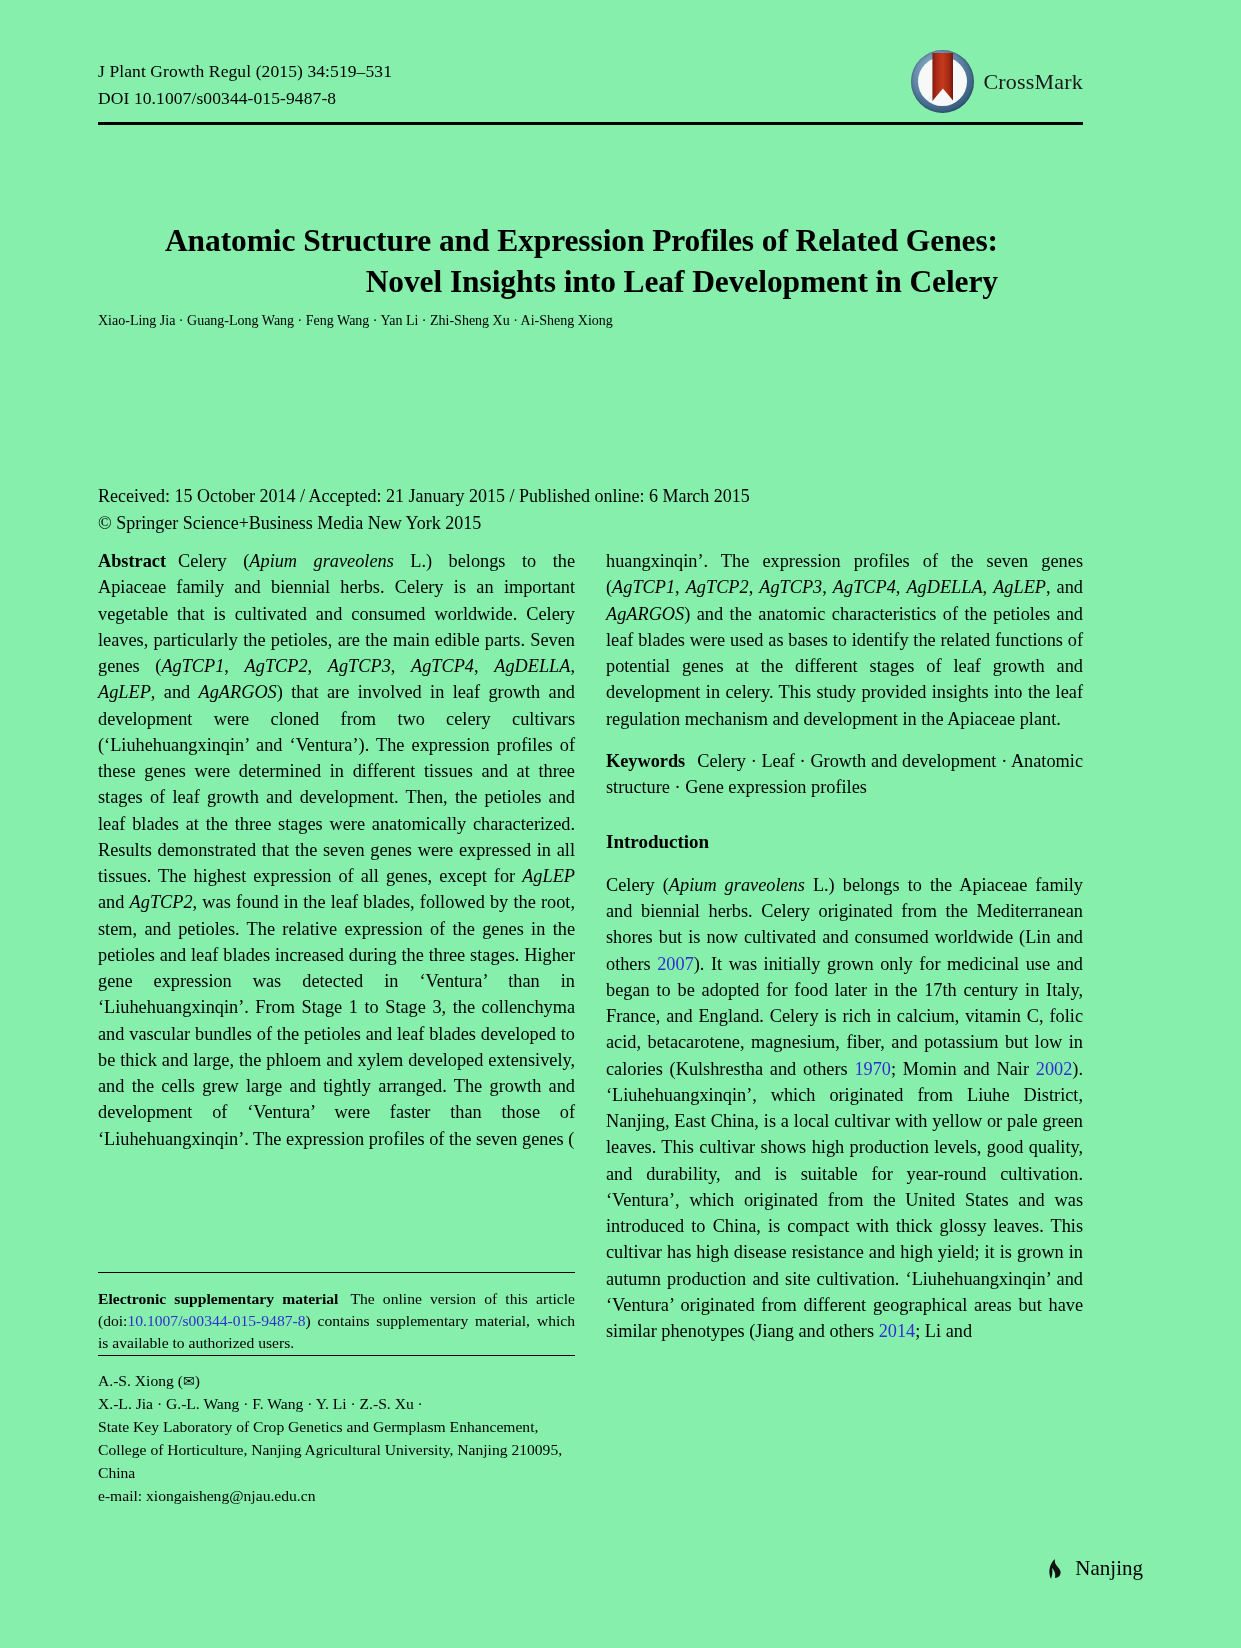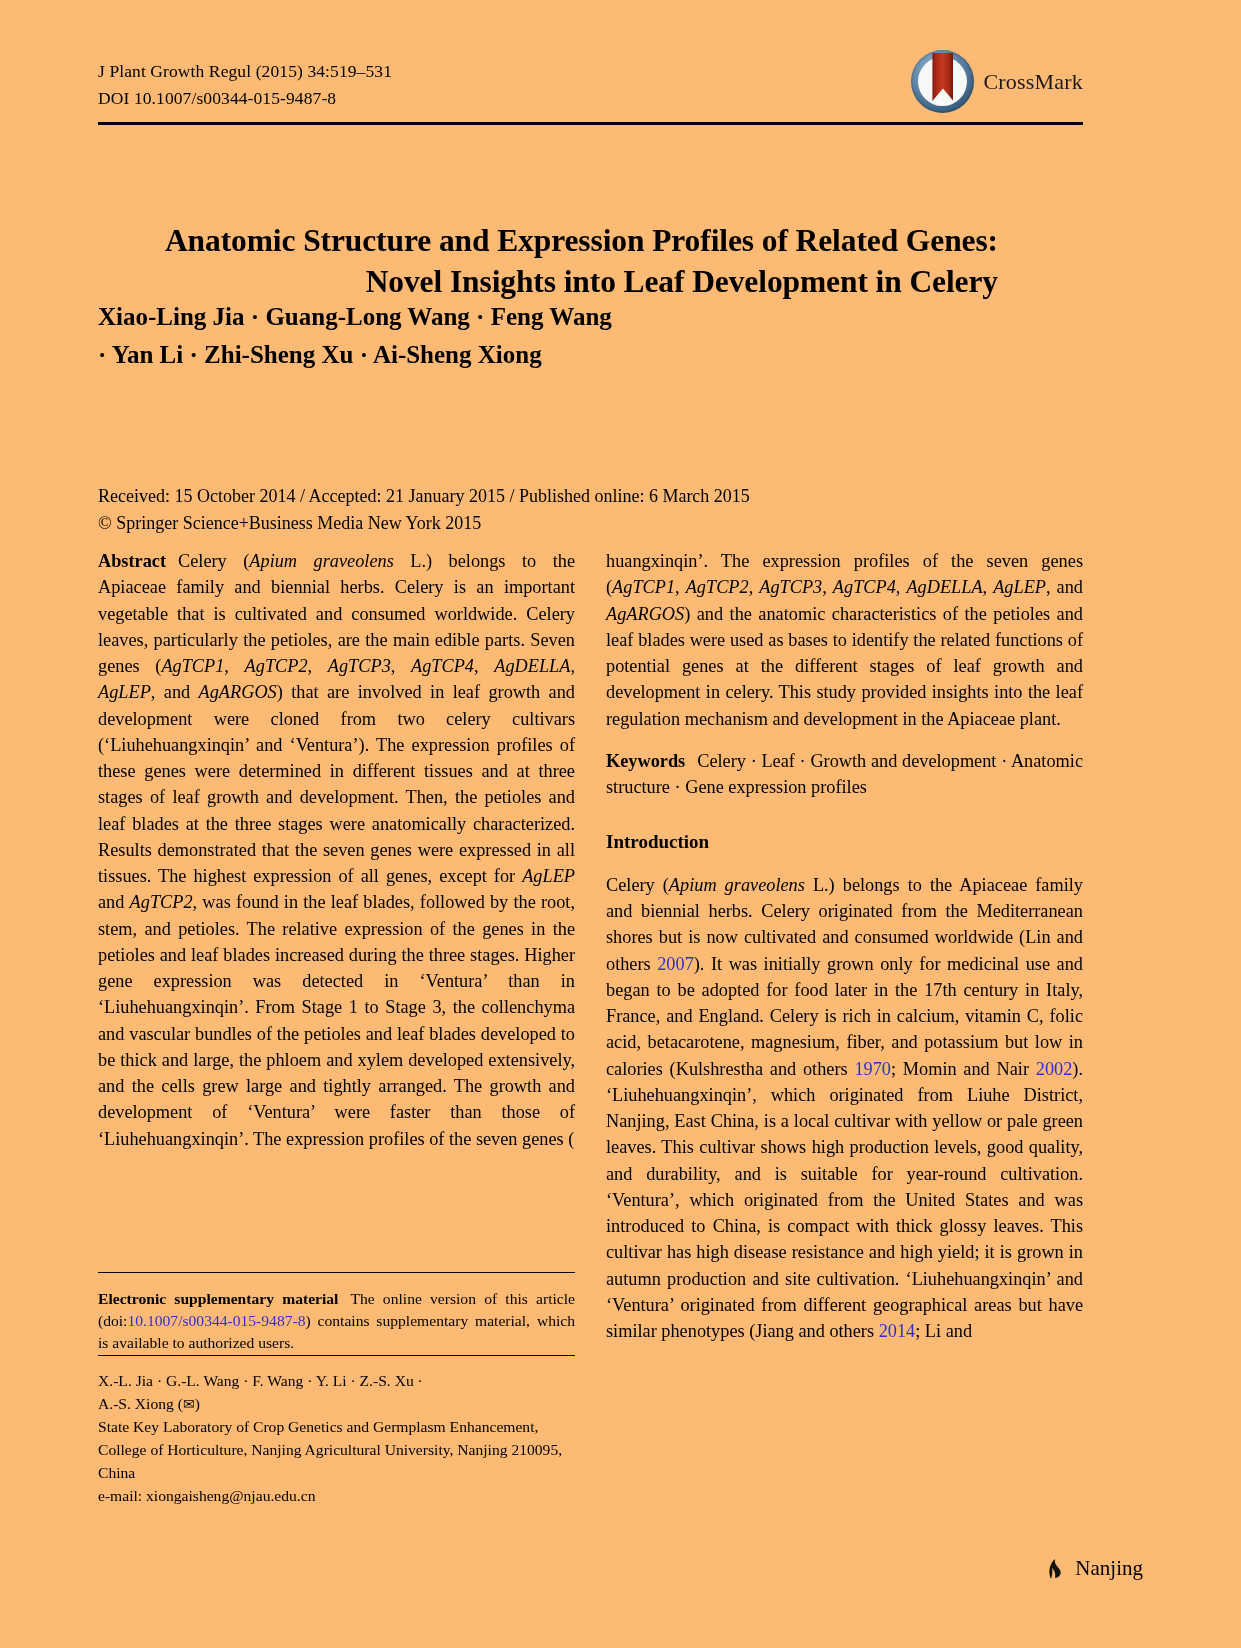--- a/index.html
+++ b/index.html
@@ -9,21 +9,21 @@
   }
   body {
     font-family: "Liberation Serif", "DejaVu Serif", serif;
     color: #000000;
   }
   .page {
     position: relative;
     width: 1241px;
     height: 1648px;
     margin: 0 auto;
-    background: #fdba74;
+    background: #86efac;
     overflow: hidden;
   }
 
   
   .header {
     position: absolute;
     left: 98px;
     top: 58px;
     width: 985px;
     display: flex;
@@ -91,24 +91,24 @@
     width: 900px;
     font-size: 31.5px;
     font-weight: bold;
     line-height: 1.30;
     letter-spacing: -0.1px;
     text-align: right;
   }
   .authors {
     position: absolute;
     left: 98px;
-    top: 298px;
+    top: 310px;
     width: 520px;
-    font-size: 25px;
-    font-weight: bold;
+    font-size: 14px;
+    font-weight: normal;
     line-height: 1.50;
   }
   .pubdates {
     position: absolute;
     left: 98px;
     top: 483px;
     width: 700px;
     font-size: 18px;
     line-height: 1.52;
   }
@@ -245,22 +245,22 @@
     <p class="tight"><span>Celery (</span><span class="it">Apium graveolens</span><span> L.) belongs to the Apiaceae family and biennial herbs. Celery originated from the Mediterranean shores but is now cultivated and consumed worldwide (Lin and others </span><span class="cite">2007</span><span>). It was initially grown only for medicinal use and began to be adopted for food later in the 17th century in Italy, France, and England. Celery is rich in calcium, vitamin C, folic acid, betacarotene, magnesium, fiber, and potassium but low in calories (Kulshrestha and others </span><span class="cite">1970</span><span>; Momin and Nair </span><span class="cite">2002</span><span>). ‘Liuhehuangxinqin’, which originated from Liuhe District, Nanjing, East China, is a local cultivar with yellow or pale green leaves. This cultivar shows high production levels, good quality, and durability, and is suitable for year-round cultivation. ‘Ventura’, which originated from the United States and was introduced to China, is compact with thick glossy leaves. This cultivar has high disease resistance and high yield; it is grown in autumn production and site cultivation. ‘Liuhehuangxinqin’ and ‘Ventura’ originated from different geographical areas but have similar phenotypes (Jiang and others </span><span class="cite">2014</span><span>; Li and</span></p>
   </div>
 
   <div class="footnote-rule"></div>
   <div class="footnote">
     <p><span class="lbl">Electronic supplementary material</span><span class="gap"></span><span>The online version of this article (doi:</span><span class="doi-link">10.1007/s00344-015-9487-8</span><span>) contains supplementary material, which is available to authorized users.</span></p>
   </div>
 
   <div class="affil-rule"></div>
   <div class="affiliation">
+    <p><span>A.-S. Xiong (</span><span class="envelope">✉</span><span>)</span></p>
     <p>X.-L. Jia · G.-L. Wang · F. Wang · Y. Li · Z.-S. Xu ·</p>
-    <p><span>A.-S. Xiong (</span><span class="envelope">✉</span><span>)</span></p>
     <p>State Key Laboratory of Crop Genetics and Germplasm Enhancement, College of Horticulture, Nanjing Agricultural University, Nanjing 210095, China</p>
     <p>e-mail: xiongaisheng@njau.edu.cn</p>
   </div>
 
   <div class="springer">
     <span class="springer-mark">
       <svg width="21" height="24" viewBox="0 0 21 24" aria-hidden="true">
         <path d="M4 22 C1 16 2 7 8 2 C7 8 11 9 13 13 C15 17 12 21 8 21 C9 16 7 13 5 11 C6 15 5 19 4 22 Z" fill="#111111"></path>
       </svg>
     </span>

